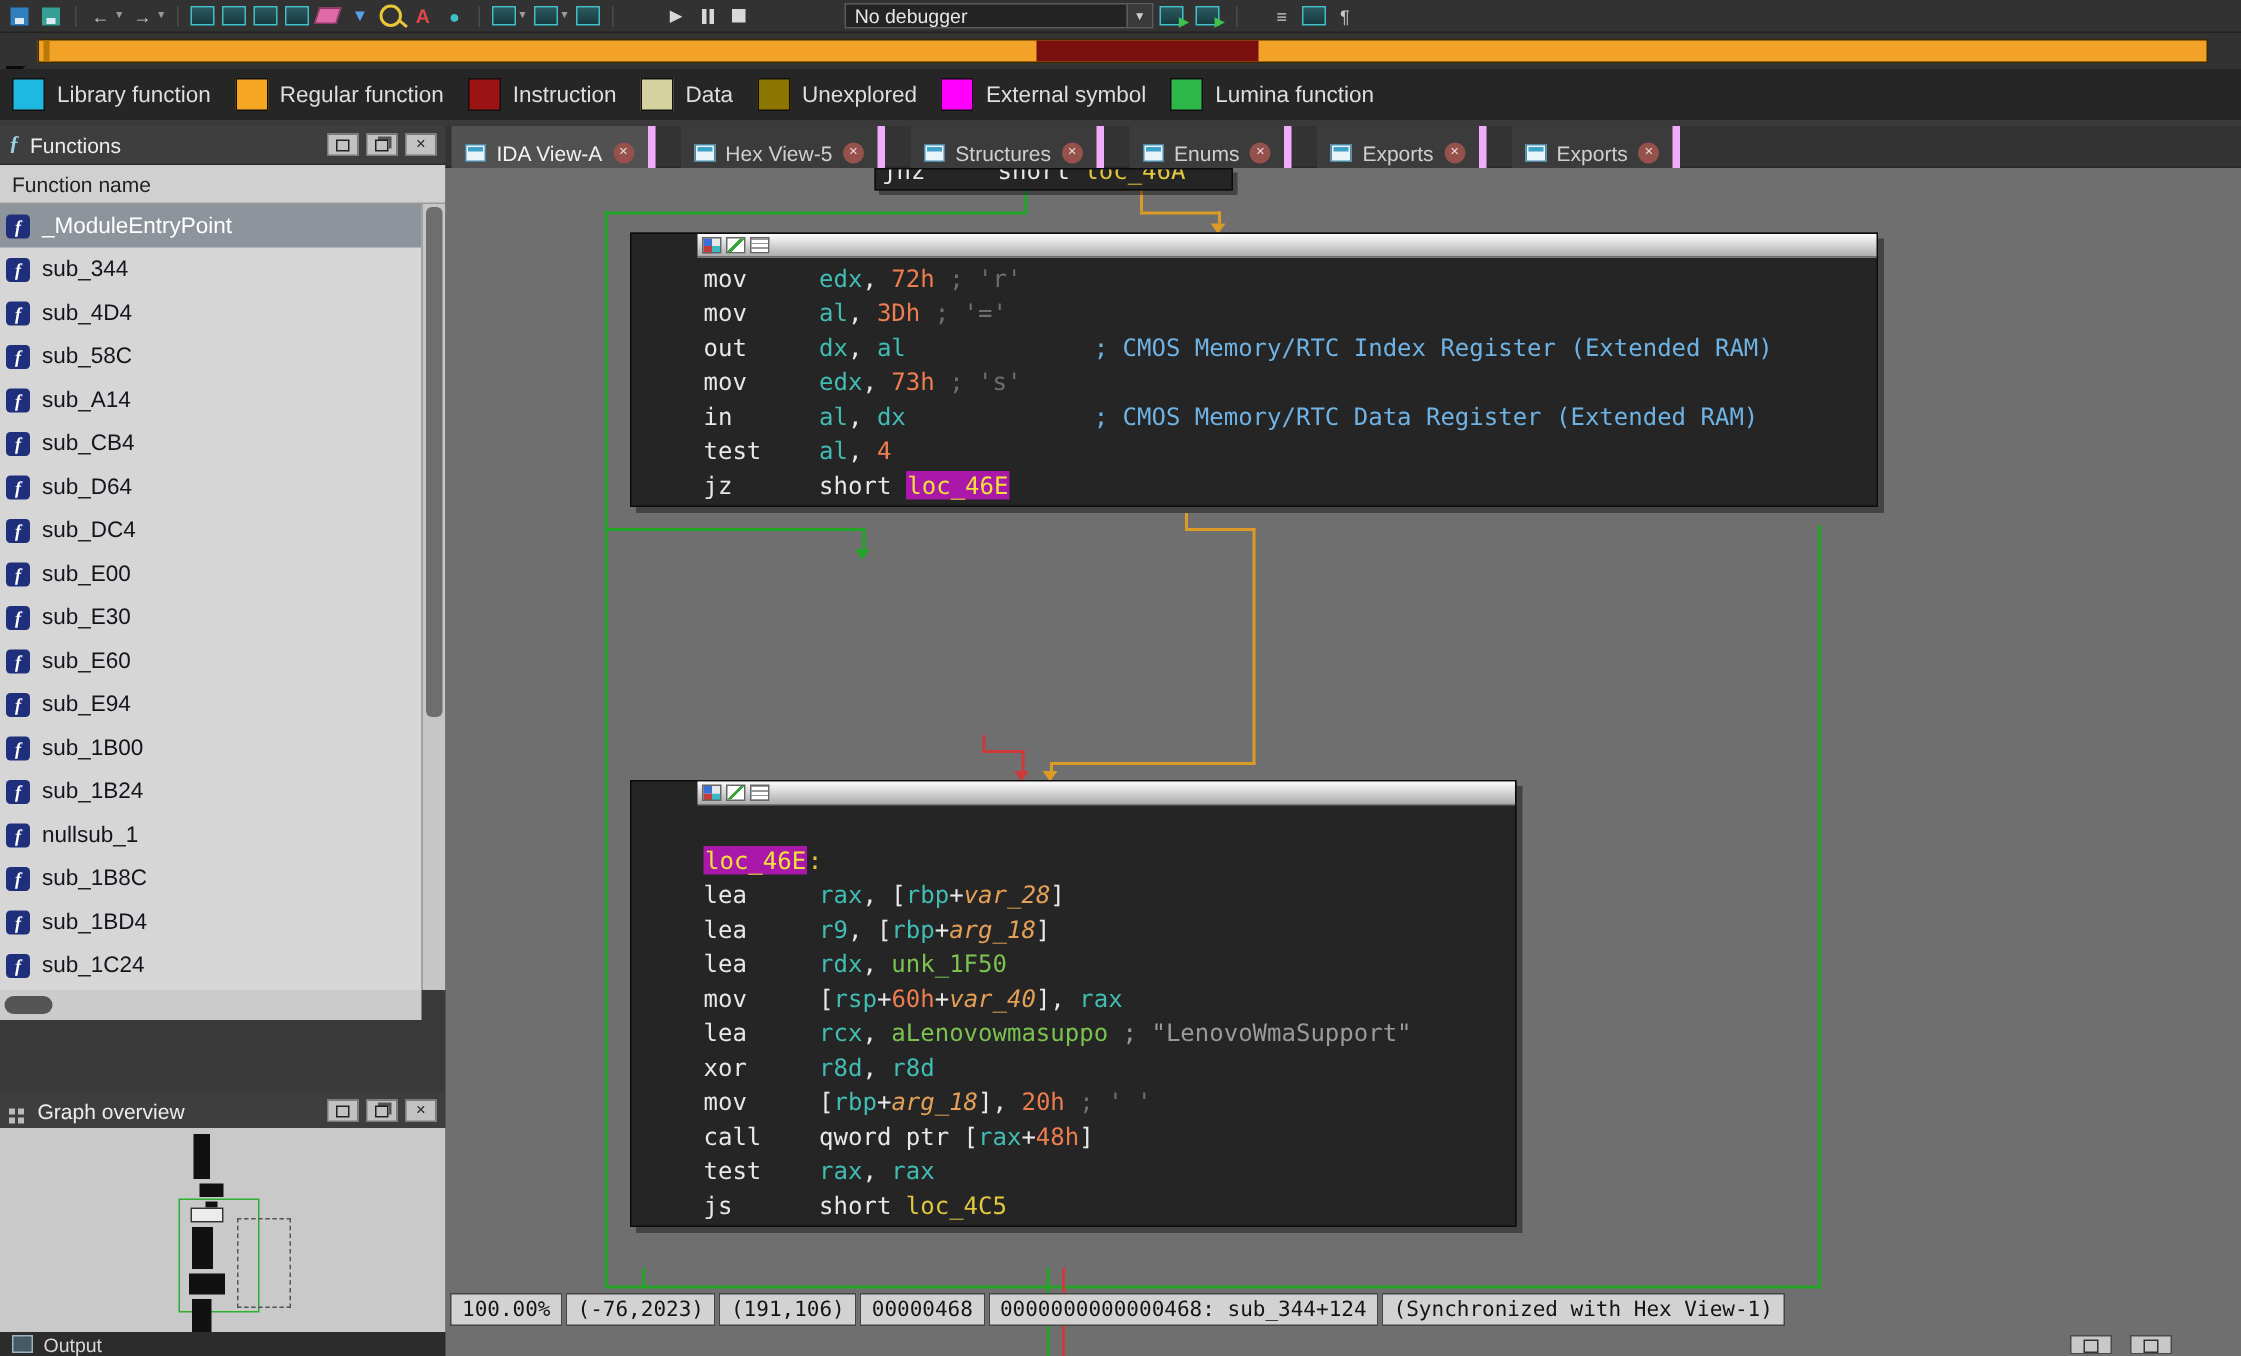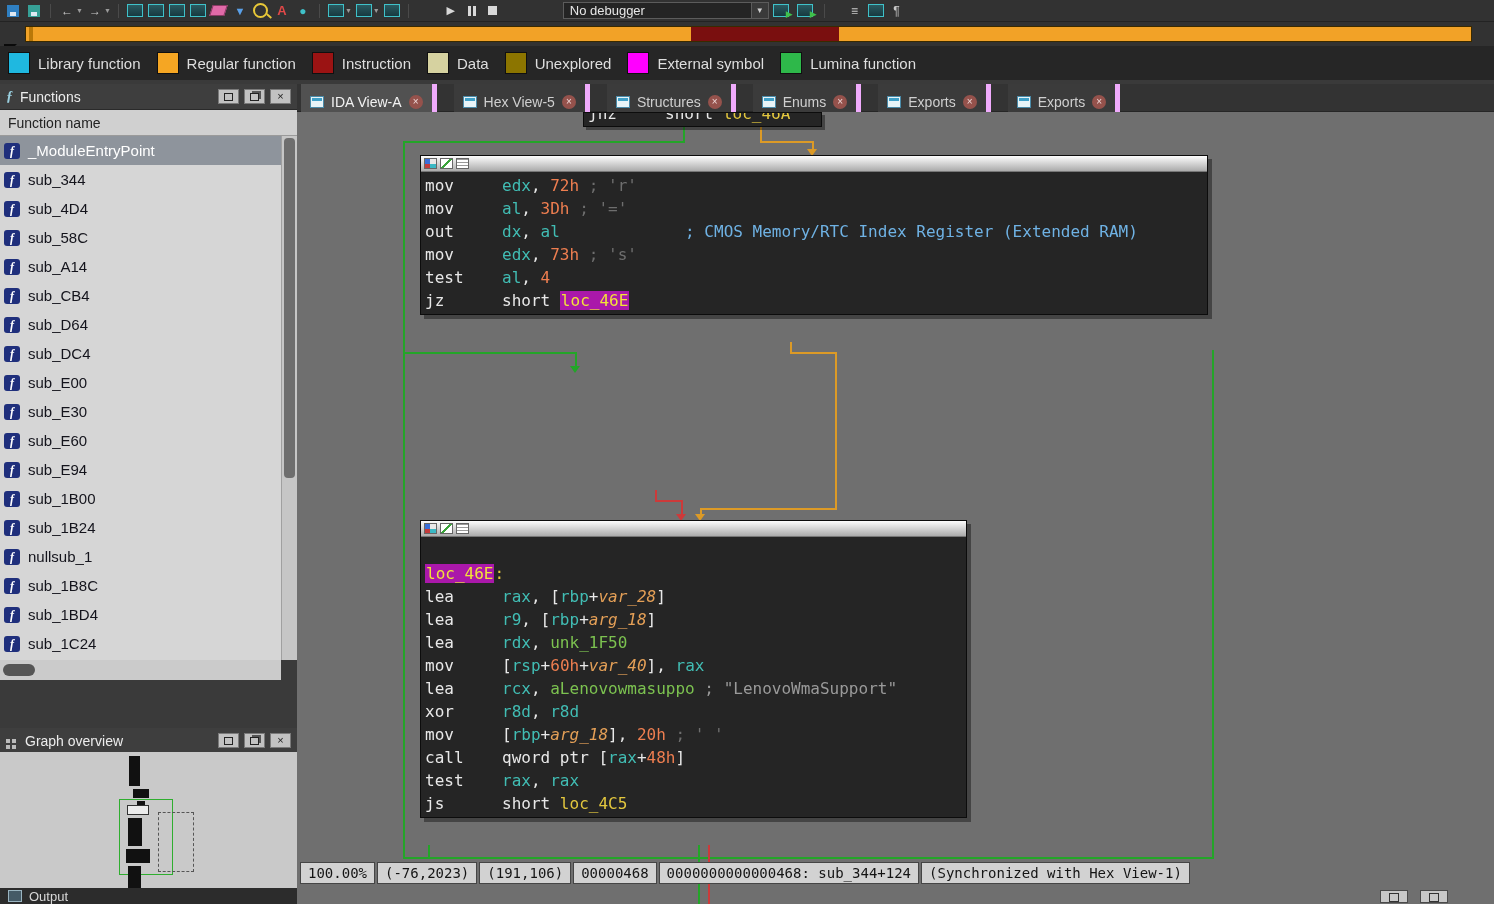--- a/index.html
+++ b/index.html
@@ -88,21 +88,21 @@
   .tab-icon::after{content:"";position:absolute;top:1px;left:1px;right:1px;height:3px;background:#3fa0c8;}
   .tab-close{width:14px;height:14px;border-radius:50%;background:#95524c;color:#f0dada;font-size:10px;line-height:14px;text-align:center;}
 
   
   #canvas{position:absolute;left:297px;top:112px;width:1197px;height:792px;background:#6f6f6f;overflow:hidden;}
   .edge{position:absolute;z-index:1;}
   .edge.g{background:#23a528;} .edge.o{background:#dc9a26;} .edge.r{background:#cc3a3a;}
   .arrow{position:absolute;width:0;height:0;border-left:5px solid transparent;border-right:5px solid transparent;z-index:1;}
   .arrow.g{border-top:7px solid #23a528;} .arrow.o{border-top:7px solid #dc9a26;} .arrow.r{border-top:7px solid #cc3a3a;}
 
-  .gblock{position:absolute;background:#252525;border:1px solid #0c0c0c;box-shadow:4px 4px 0 rgba(15,15,15,.45);z-index:2;}
+  .gblock{position:absolute;background:#252525;border:1px solid #0c0c0c;box-shadow:4px 4px 0 rgba(15,15,15,.45);z-index:2;padding-left:44px;}
   .gb-title{height:15px;background:linear-gradient(#fdfdfd,#ababab);display:flex;align-items:center;gap:3px;
             padding:0 3px;border-bottom:1px solid #777;}
   .bico{width:13px;height:11px;display:inline-block;border:1px solid #666;box-sizing:border-box;}
   .bico.c1{background-image:linear-gradient(90deg,#3a6fd8 50%,#e8e8e8 50%),linear-gradient(90deg,#c43b3b 50%,#3ab8c4 50%);
            background-size:100% 5px,100% 5px;background-position:0 0,0 5px;background-repeat:no-repeat;background-color:#e8e8e8;}
   .bico.c2{background-color:#fff;background-image:linear-gradient(135deg,transparent 42%,#3aa33a 42%,#3aa33a 58%,transparent 58%);}
   .bico.c3{background-color:#fff;background-image:repeating-linear-gradient(#999 0 1px,transparent 1px 3px);}
   .gb-body{padding:2px 4px;font-family:"DejaVu Sans Mono",monospace;font-size:16px;line-height:23px;}
   .code-line{white-space:pre;height:23px;}
   #block-a{left:123px;top:43px;width:786px;}
@@ -440,20 +440,21 @@
       <div class="gb-title">
         <span class="bico c1"></span>
         <span class="bico c2"></span>
         <span class="bico c3"></span>
       </div>
       <div class="gb-body">
           <div class="code-line"><span class="tok-w">mov     </span><span class="tok-reg">edx</span><span class="tok-w">, </span><span class="tok-num">72h</span><span class="tok-dim"> ; 'r'</span></div>
           <div class="code-line"><span class="tok-w">mov     </span><span class="tok-reg">al</span><span class="tok-w">, </span><span class="tok-num">3Dh</span><span class="tok-dim"> ; '='</span></div>
           <div class="code-line"><span class="tok-w">out     </span><span class="tok-reg">dx</span><span class="tok-w">, </span><span class="tok-reg">al</span><span class="tok-w">             </span><span class="tok-cmt">; CMOS Memory/RTC Index Register (Extended RAM)</span></div>
           <div class="code-line"><span class="tok-w">mov     </span><span class="tok-reg">edx</span><span class="tok-w">, </span><span class="tok-num">73h</span><span class="tok-dim"> ; 's'</span></div>
+          <div class="code-line"><span class="tok-w">in      </span><span class="tok-reg">al</span><span class="tok-w">, </span><span class="tok-reg">dx</span><span class="tok-w">             </span><span class="tok-cmt">; CMOS Memory/RTC Data Register (Extended RAM)</span></div>
           <div class="code-line"><span class="tok-w">test    </span><span class="tok-reg">al</span><span class="tok-w">, </span><span class="tok-num">4</span></div>
           <div class="code-line"><span class="tok-w">jz      short </span><span class="tok-hl">loc_46E</span></div>
         </div>
     </div>
 
 
     <div class="gblock" id="block-c">
       <div class="gb-title">
         <span class="bico c1"></span>
         <span class="bico c2"></span>

